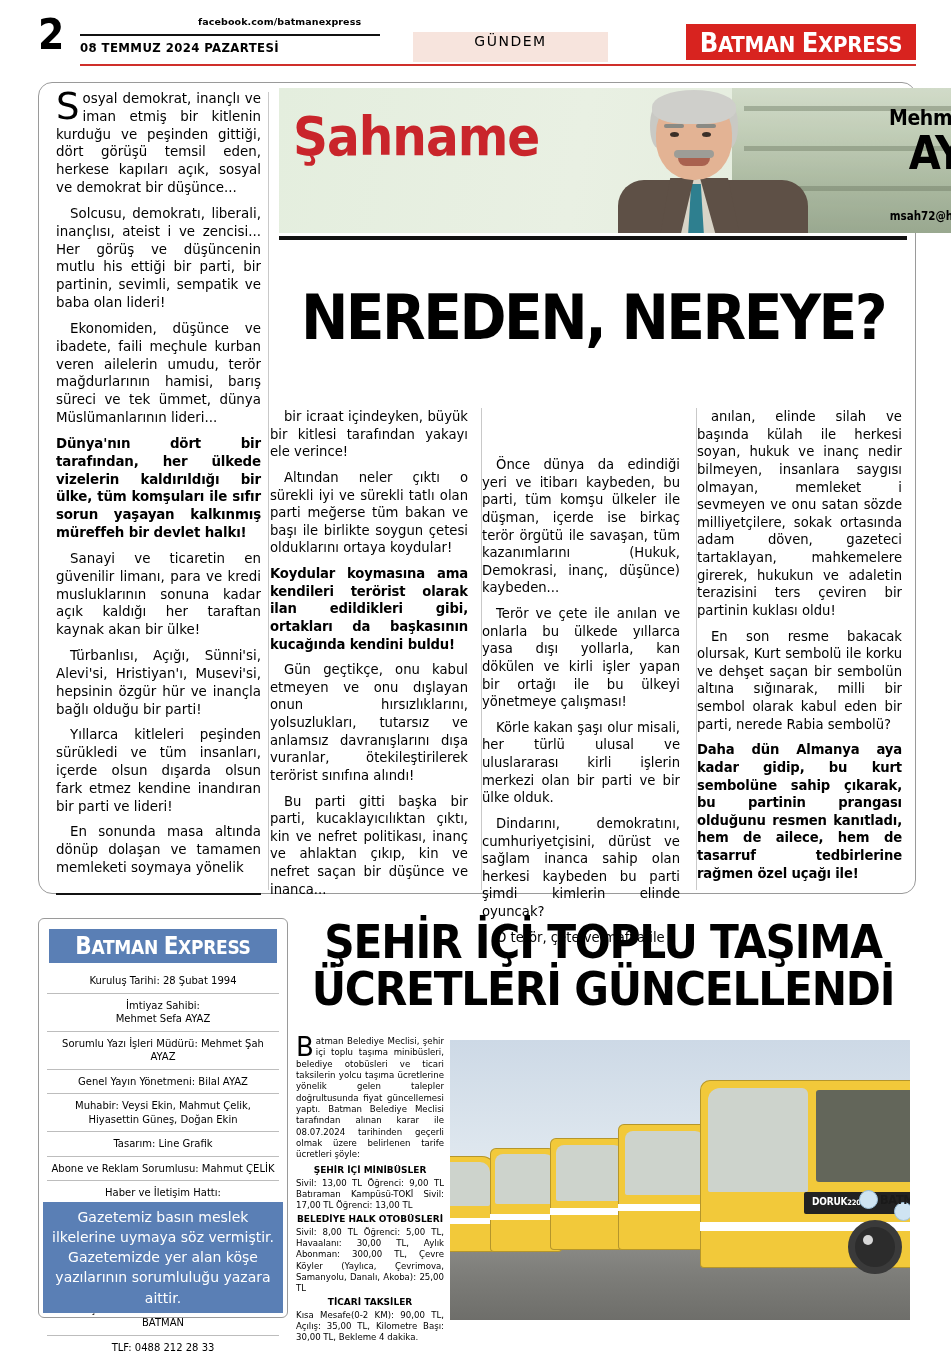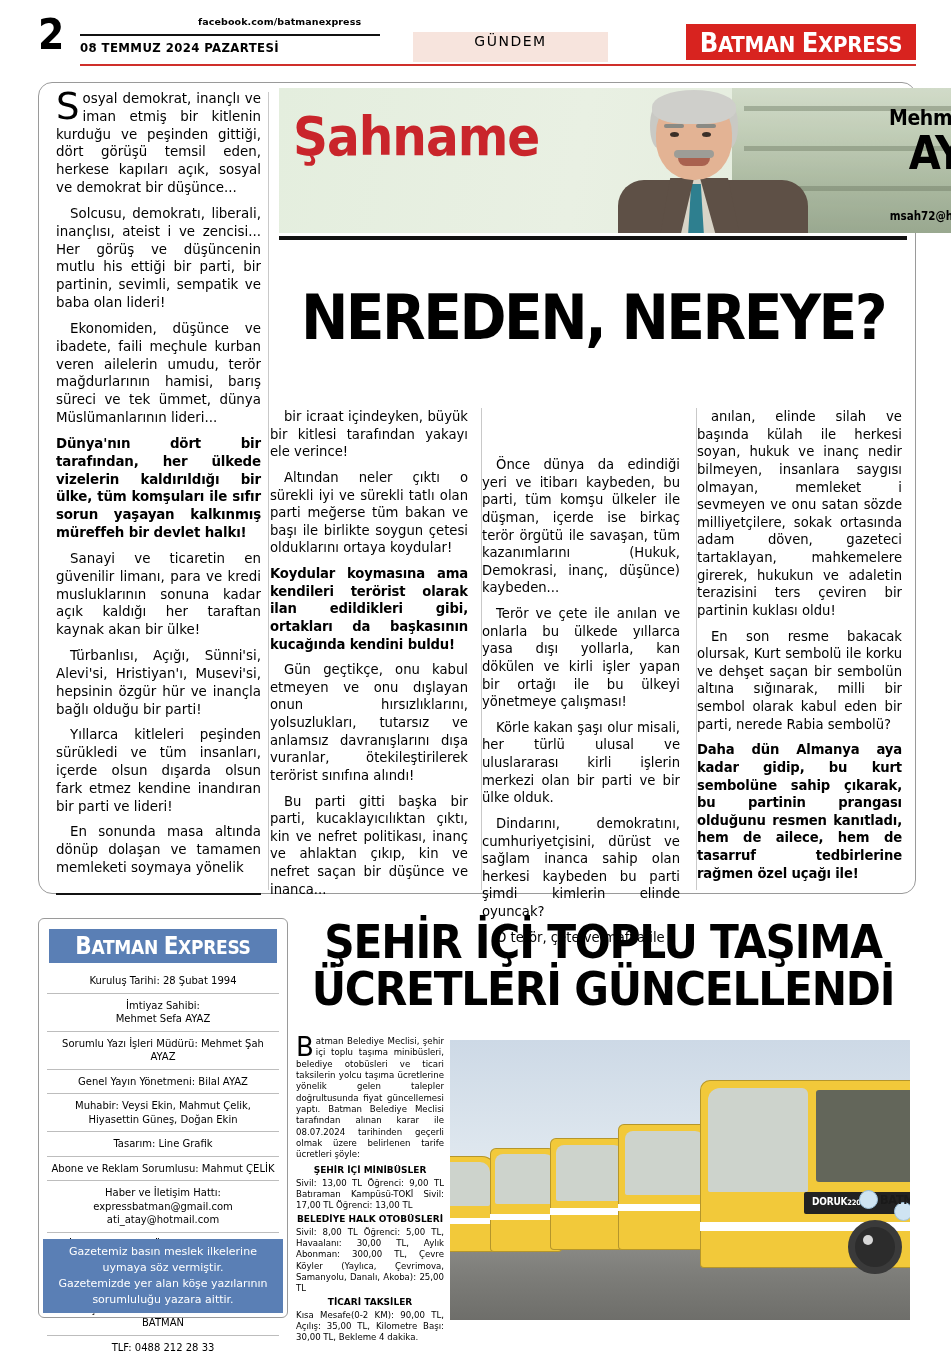--- a/index.html
+++ b/index.html
@@ -83,21 +83,21 @@
   .imprint{position:absolute;left:38px;top:918px;width:250px;height:400px;border:1.5px solid #9a9a9a;
            border-radius:6px;box-sizing:border-box;padding:8px 8px 0 8px;}
   .imp-logo{height:34px;background:#5a7fb5;display:flex;align-items:center;justify-content:center;margin:2px 2px 6px 2px;}
   .imp-logo span{color:#fff;font-weight:800;font-size:19px;letter-spacing:-.3px;
                  font-family:"DejaVu Sans Condensed","Liberation Sans",sans-serif;white-space:nowrap;}
   .imp-logo span i{font-style:normal;font-size:24px;}
   .imp-row{padding:5px 2px;border-bottom:1px solid #bdbdbd;text-align:center;font-size:10px;line-height:1.35;}
   .imp-row:last-child{border-bottom:none;}
   .imp-row b{font-weight:400;}
   .imp-note{position:absolute;left:4px;right:4px;bottom:4px;background:#5a7fb5;color:#fff;text-align:center;
-            font-size:11px;line-height:1.45;padding:5px 4px;}
+            font-size:14px;line-height:1.45;padding:5px 4px;}
 
   
   .news-head{position:absolute;left:296px;top:918px;width:614px;text-align:center;
              font-family:"DejaVu Sans Condensed","Liberation Sans",sans-serif;font-weight:800;
              font-size:47px;line-height:1.0;letter-spacing:-1.2px;}
   .news-text{position:absolute;left:296px;top:1036px;width:148px;font-size:8.6px;line-height:1.32;text-align:justify;}
   .news-text p{margin:0 0 4px 0;text-indent:10px;}
   .news-drop{float:left;font-size:26px;line-height:20px;font-weight:400;padding:1px 2px 0 0;}
   .tariff-head{display:block;text-align:center;font-weight:700;text-indent:0;font-size:9px;margin:2px 0 1px 0;}
   .news-text p.tl{text-indent:0;margin-bottom:2px;}

